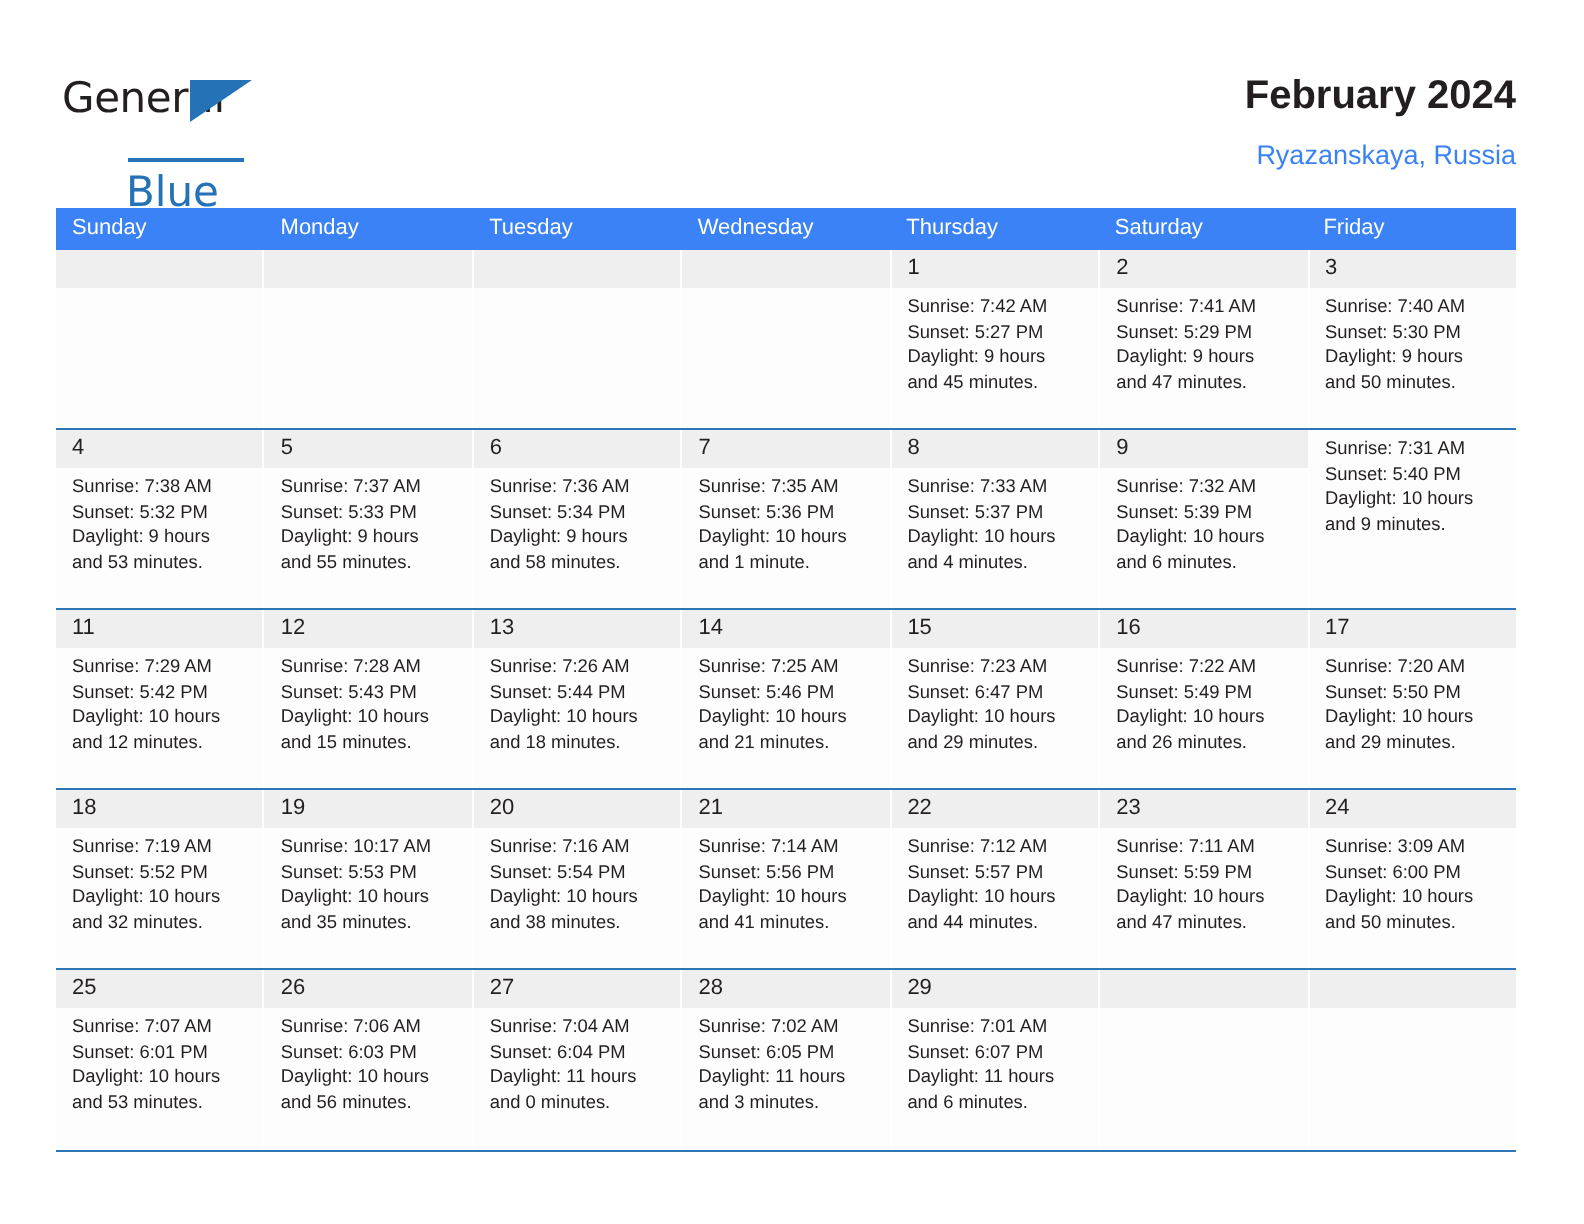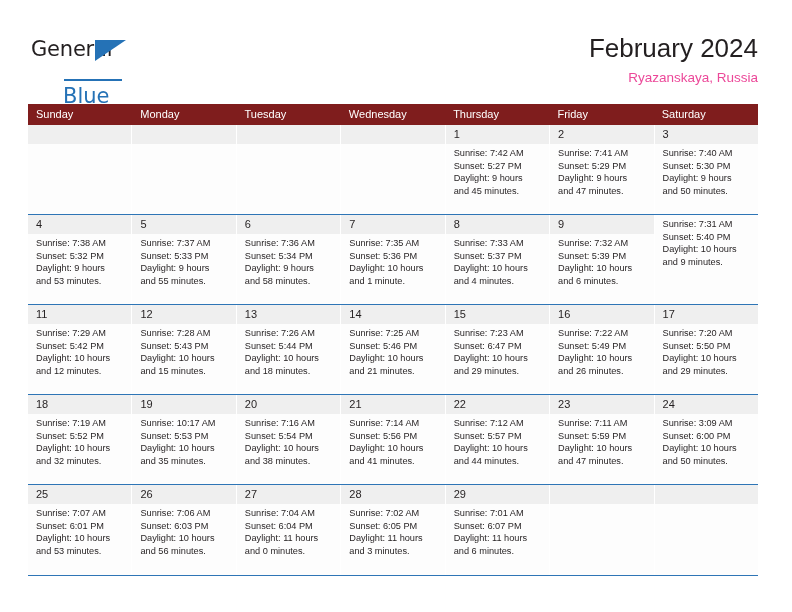--- a/index.html
+++ b/index.html
@@ -80,48 +80,48 @@
     background: #2572b6;
   }
 
   .title-block {
     position: absolute;
     right: 34px;
     top: 33px;
     text-align: right;
   }
   .cal-title {
-    font-size: 26px;
+    font-size: 20px;
     line-height: 30px;
     color: #231f20;
-    font-weight: 400;
+    font-weight: 700;
     white-space: nowrap;
   }
   .cal-subtitle {
     font-size: 13.5px;
     line-height: 19px;
-    color: #ec4899;
+    color: #3b82f6;
     font-weight: 400;
     margin-top: 5px;
     white-space: nowrap;
   }
 
   
   .calendar {
     position: absolute;
     left: 28px;
     top: 104px;
     width: 730px;
   }
 
   .weekday-row {
     display: flex;
     width: 730px;
     height: 21px;
-    background: #7f1d1d;
+    background: #3b82f6;
   }
   .weekday-cell {
     flex: 1 1 0;
     color: #ffffff;
     font-size: 11px;
     line-height: 21px;
     padding-left: 8px;
     box-sizing: border-box;
     white-space: nowrap;
     overflow: hidden;
@@ -198,22 +198,22 @@
 
   </div>
 
   <div class="calendar">
     <div class="weekday-row" id="weekday-row">
         <div class="weekday-cell">Sunday</div>
         <div class="weekday-cell">Monday</div>
         <div class="weekday-cell">Tuesday</div>
         <div class="weekday-cell">Wednesday</div>
         <div class="weekday-cell">Thursday</div>
+        <div class="weekday-cell">Saturday</div>
         <div class="weekday-cell">Friday</div>
-        <div class="weekday-cell">Saturday</div>
       </div>
     <div id="weeks-container">
         <div class="week-row">
           <div class="day-cell empty">
             <div class="day-number-band"></div>
           </div>
           <div class="day-cell empty">
             <div class="day-number-band"></div>
           </div>
           <div class="day-cell empty">

